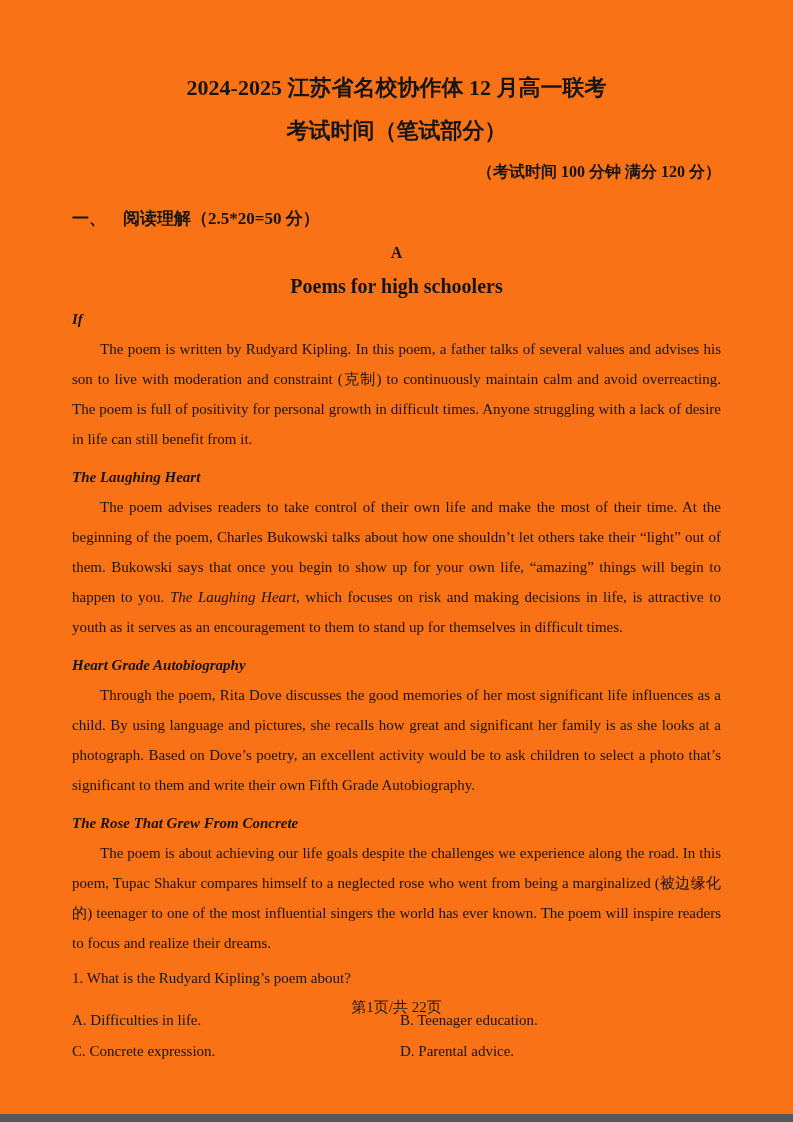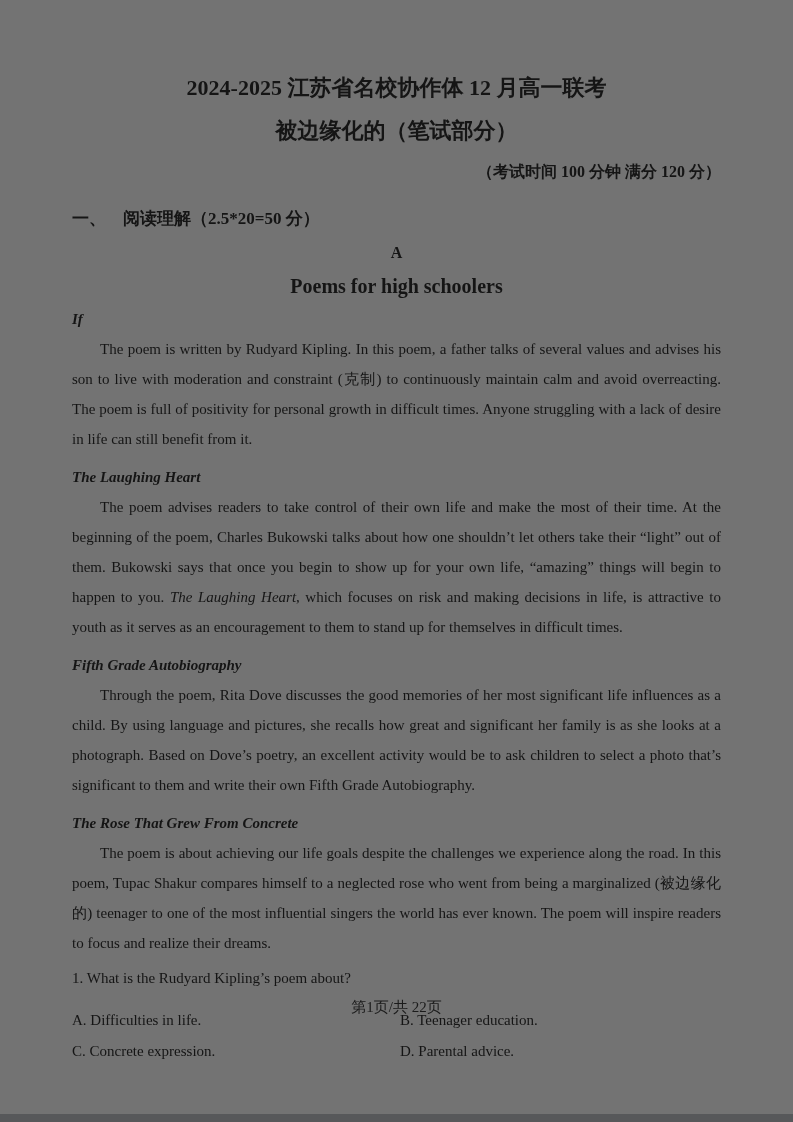--- a/index.html
+++ b/index.html
@@ -1,21 +1,21 @@
 <!DOCTYPE html>
 <html><head>
 <meta charset="utf-8">
 <style>
   html, body { margin: 0; padding: 0; background: #ffffff; }
   .page {
     position: relative;
     width: 793px;
     height: 1122px;
     margin: 0;
-    background: #737373;
+    background: #f97316;
     color: #151515;
     font-family: "Liberation Serif", "DejaVu Serif", serif;
     box-sizing: border-box;
     padding: 74px 72px 0 72px;
     overflow: hidden;
   }
   .doc-title {
     text-align: center;
     font-weight: 700;
     font-size: 22px;
@@ -101,36 +101,36 @@
     height: 8px;
     background: #57585a;
   }
 </style>
 </head>
 <body>
 
 <div class="page">
 
   <div class="doc-title">2024-2025 江苏省名校协作体 12 月高一联考</div>
-  <div class="doc-subtitle">被边缘化的（笔试部分）</div>
+  <div class="doc-subtitle">考试时间（笔试部分）</div>
   <div class="exam-info">（考试时间 100 分钟 满分 120 分）</div>
   <div class="section-heading">一、　阅读理解（2.5*20=50 分）</div>
 
   <div class="passage-label">A</div>
   <div class="passage-title">Poems for high schoolers</div>
 
   <div class="passage-body">
 
     <div class="sec-heading">If</div>
     <p class="para"><span>The poem is written by Rudyard Kipling. In this poem, a father talks of several values and advises his son to live with moderation and constraint (克制) to continuously maintain calm and avoid overreacting. The poem is full of positivity for personal growth in difficult times. Anyone struggling with a lack of desire in life can still benefit from it.</span><span class="italic"></span><span></span></p>
 
     <div class="sec-heading">The Laughing Heart</div>
     <p class="para"><span>The poem advises readers to take control of their own life and make the most of their time. At the beginning of the poem, Charles Bukowski talks about how one shouldn’t let others take their “light” out of them. Bukowski says that once you begin to show up for your own life, “amazing” things will begin to happen to you. </span><span class="italic">The Laughing Heart</span><span>, which focuses on risk and making decisions in life, is attractive to youth as it serves as an encouragement to them to stand up for themselves in difficult times.</span></p>
 
-    <div class="sec-heading">Fifth Grade Autobiography</div>
+    <div class="sec-heading">Heart Grade Autobiography</div>
     <p class="para"><span>Through the poem, Rita Dove discusses the good memories of her most significant life influences as a child. By using language and pictures, she recalls how great and significant her family is as she looks at a photograph. Based on Dove’s poetry, an excellent activity would be to ask children to select a photo that’s significant to them and write their own Fifth Grade Autobiography.</span><span class="italic"></span><span></span></p>
 
     <div class="sec-heading">The Rose That Grew From Concrete</div>
     <p class="para"><span>The poem is about achieving our life goals despite the challenges we experience along the road. In this poem, Tupac Shakur compares himself to a neglected rose who went from being a marginalized (被边缘化的) teenager to one of the most influential singers the world has ever known. The poem will inspire readers to focus and realize their dreams.</span><span class="italic"></span><span></span></p>
 
   </div>
 
   <div class="question">1. What is the Rudyard Kipling’s poem about?</div>
 
   <div class="options">

